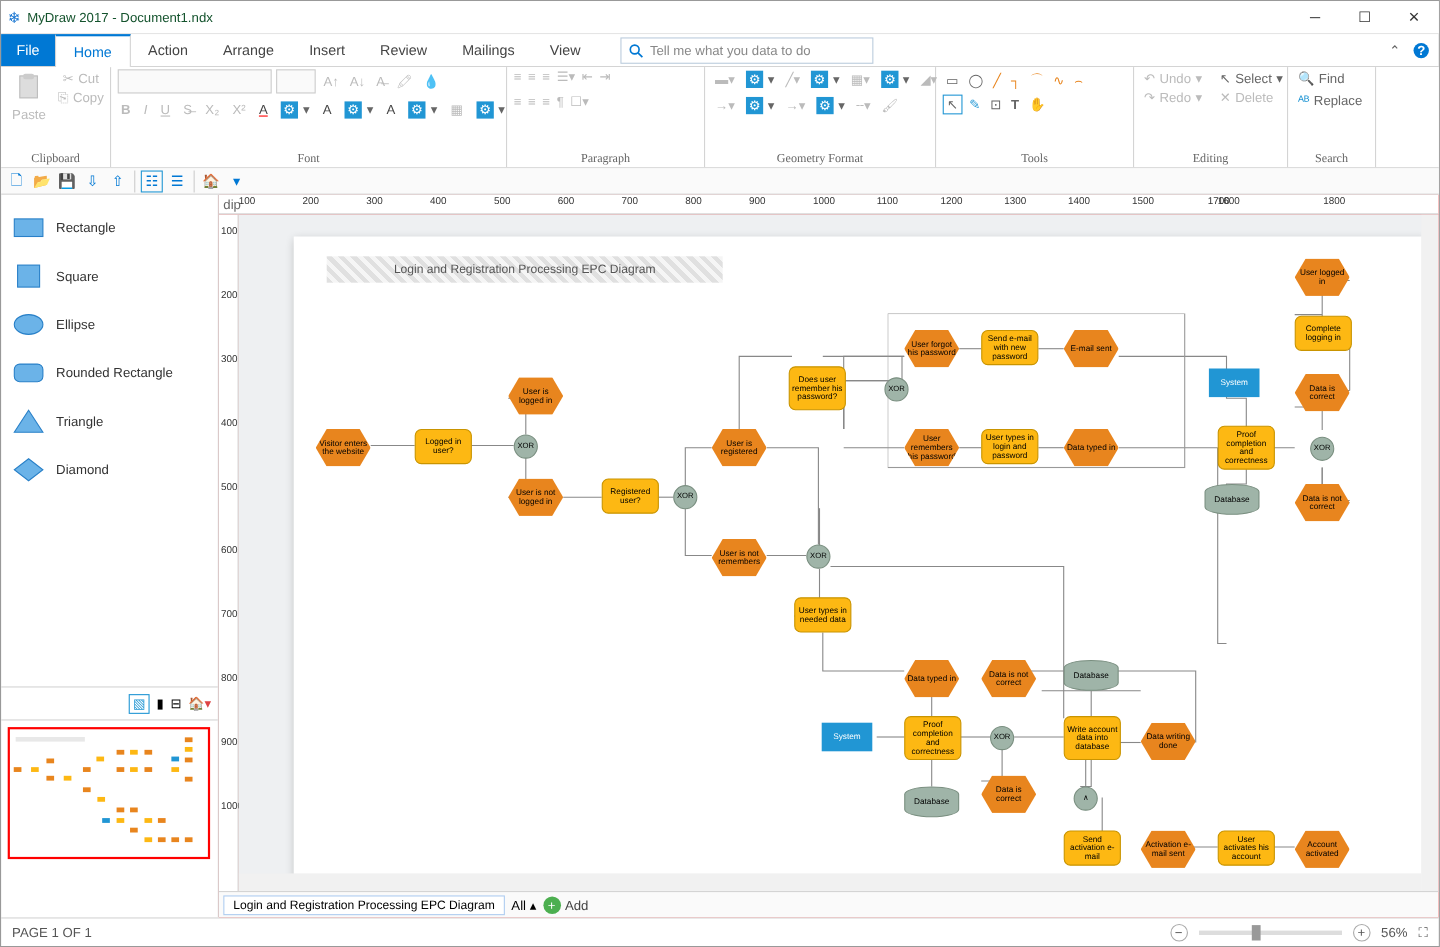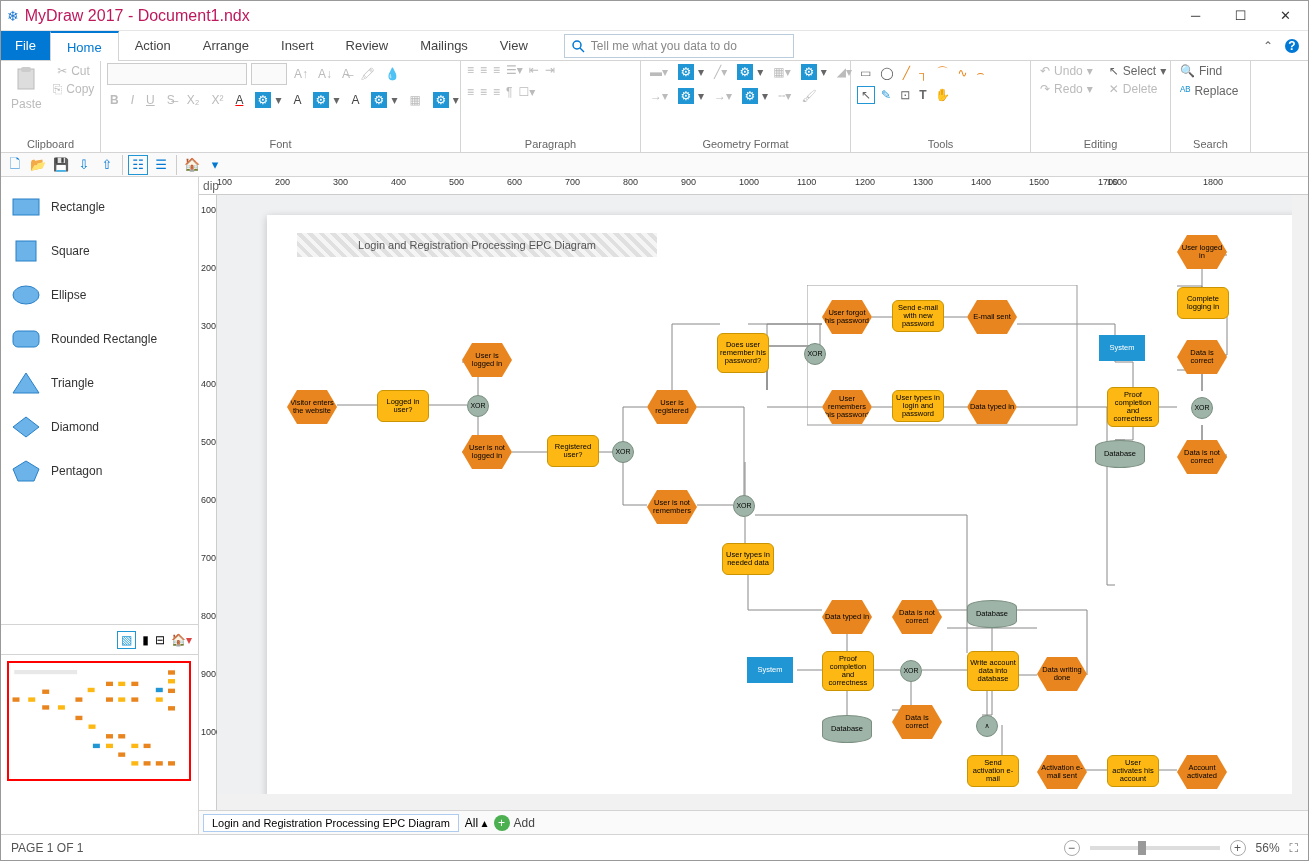--- a/index.html
+++ b/index.html
@@ -1,34 +1,34 @@
 <!DOCTYPE html>
 <html><head>
 <meta charset="utf-8">
 <style>
 *{margin:0;padding:0;box-sizing:border-box;font-family:"Segoe UI",Tahoma,sans-serif;font-size:12px;}
 body{background:#fff;overflow:hidden;}
 .app{width:1309px;height:861px;display:flex;flex-direction:column;border:1px solid #999;}
 .titlebar{height:30px;background:#fff;display:flex;align-items:center;padding:0 0 0 6px;border-bottom:1px solid #e5e5e5;}
 .titlebar .ico{color:#1976d2;font-size:14px;margin-right:6px;}
-.titlebar .ttl{color:#be185d;font-size:16px;flex:1;}
+.titlebar .ttl{color:#14532d;font-size:12px;flex:1;}
 .titlebar .wbtn{width:45px;height:30px;display:flex;align-items:center;justify-content:center;font-size:13px;color:#333;}
 .ribbon-tabs{height:30px;display:flex;border-bottom:1px solid #d4d4d4;}
 .file-tab{background:#0078d4;color:#fff;padding:0 14px;display:flex;align-items:center;font-size:13px;}
 .rtab{padding:0 16px;display:flex;align-items:center;font-size:13px;color:#444;}
 .rtab.active{border-top:2px solid #0078d4;border-left:1px solid #d4d4d4;border-right:1px solid #d4d4d4;color:#0078d4;background:#fff;margin-bottom:-1px;z-index:1;}
 .searchbox{margin-left:20px;display:flex;align-items:center;border:1px solid #bcd;padding:2px 6px;width:230px;height:24px;align-self:center;color:#888;}
 .searchbox svg{margin-right:6px;}
 .ribbon-tabs .spacer{flex:1;}
 .collapse-ico{width:24px;display:flex;align-items:center;justify-content:center;color:#666;}
 .help-ico{width:24px;display:flex;align-items:center;justify-content:center;color:#0078d4;margin-right:4px;}
 .ribbon{height:92px;display:flex;border-bottom:1px solid #d4d4d4;background:#fff;}
 .rgroup{border-right:1px solid #d4d4d4;display:flex;flex-direction:column;padding:2px 6px 0;}
 .rgroup .gbody{flex:1;display:flex;gap:4px;}
-.rgroup .glabel{text-align:center;color:#666;font-size:11px;padding:2px 0;}
+.rgroup .glabel{text-align:center;color:#666;font-size:11px;padding:2px 0;font-family:Liberation Serif, serif;}
 .rcol{display:flex;flex-direction:column;align-items:center;gap:2px;}
 .rbtn{display:flex;align-items:center;gap:4px;color:#666;padding:1px 3px;}
 .rbtn.big{flex-direction:column;padding:2px 4px;}
 .rbtn.dis{color:#bbb;}
 .fontname{width:140px;height:22px;border:1px solid #ccc;background:#fafafa;}
 .fontsize{width:36px;height:22px;border:1px solid #ccc;background:#fafafa;}
 .qat{height:24px;border-bottom:1px solid #d4d4d4;display:flex;align-items:center;padding:0 4px;gap:3px;background:#fafafa;}
 .qbtn{width:20px;height:20px;display:flex;align-items:center;justify-content:center;color:#0078d4;font-size:13px;}
 .qbtn.sep{border-left:1px solid #ccc;width:1px;margin:0 2px;}
 .main{flex:1;display:flex;overflow:hidden;}
@@ -341,26 +341,20 @@
             <svg class="sicon">
               <polygon points="15,2 28,22 2,22" fill="#6bb3e8" stroke="#2980c8"></polygon>
             </svg>
             <span>Triangle</span>
           </div>
         <div class="shape-item">
             <svg class="sicon">
               <polygon points="15,2 28,12 15,22 2,12" fill="#6bb3e8" stroke="#2980c8"></polygon>
             </svg>
             <span>Diamond</span>
-          </div>
-        <div class="shape-item">
-            <svg class="sicon">
-              <polygon points="15,2 28,10 23,22 7,22 2,10" fill="#6bb3e8" stroke="#2980c8"></polygon>
-            </svg>
-            <span>Pentagon</span>
           </div>
       </div>
       <div class="pages-tools">
         <span style="border:1px solid #2196d4;padding:1px 3px;color:#2196d4">▧</span>
         <span>▮</span>
         <span>⊟</span>
         <span style="color:#d44">🏠▾</span>
       </div>
       <div class="thumbs">
         <div class="thumb">

